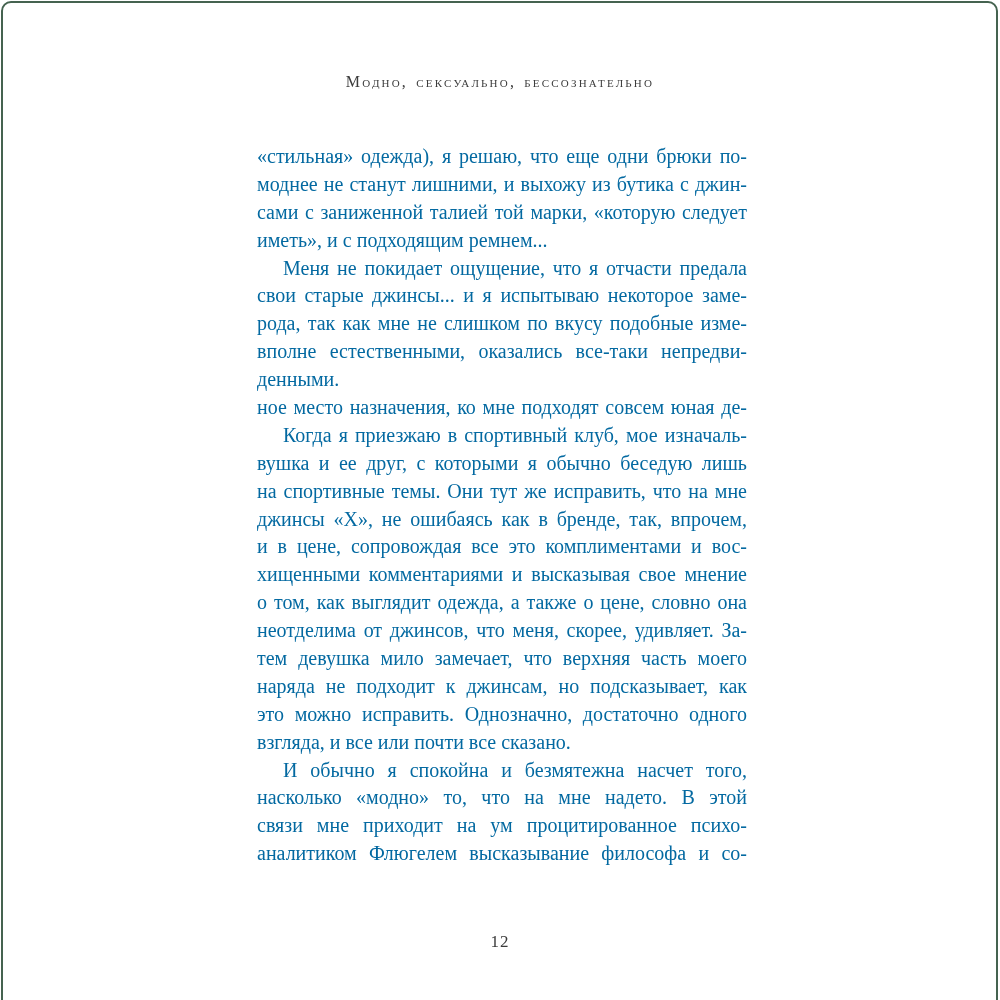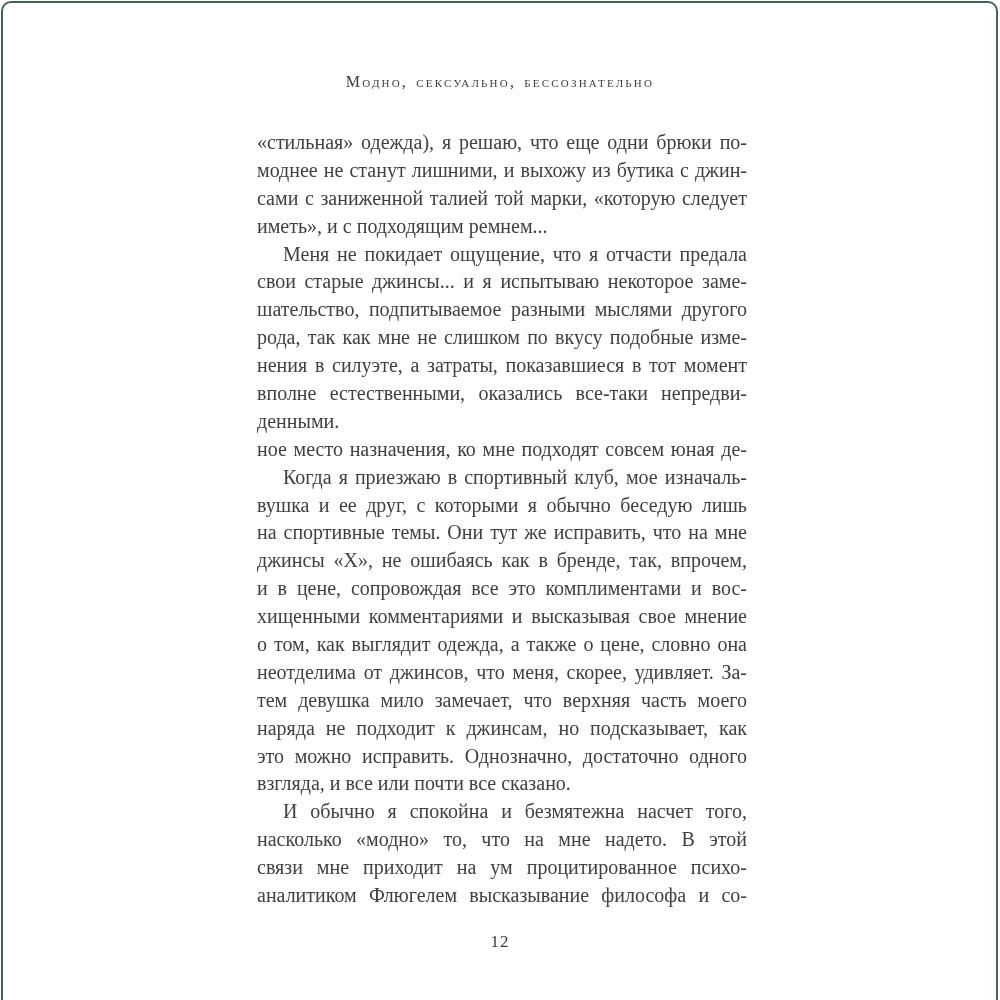--- a/index.html
+++ b/index.html
@@ -33,25 +33,25 @@
     text-align: center;
     font-variant: small-caps;
     font-size: 16px;
     letter-spacing: 2.2px;
     word-spacing: 2px;
     color: #3c3c3c;
   }
   .text-block {
     position: absolute;
     left: 257px;
-    top: 129px;
+    top: 143px;
     width: 490px;
     font-size: 20px;
     line-height: 27.9px;
-    color: #404040;
+    color: #0369a1;
   }
   .paragraph { margin: 0; }
   .line {
     height: 27.9px;
     overflow: hidden;
   }
   .j {
     text-align: justify;
     text-align-last: justify;
   }
@@ -79,23 +79,21 @@
   <div class="paragraph">
     <div class="line j">«стильная» одежда), я решаю, что еще одни брюки по-</div>
     <div class="line j">моднее не станут лишними, и выхожу из бутика с джин-</div>
     <div class="line j">сами с заниженной талией той марки, «которую следует</div>
     <div class="line">иметь», и с подходящим ремнем...</div>
   </div>
 
   <div class="paragraph">
     <div class="line j indent">Меня не покидает ощущение, что я отчасти предала</div>
     <div class="line j">свои старые джинсы... и я испытываю некоторое заме-</div>
-    <div class="line j">шательство, подпитываемое разными мыслями другого</div>
     <div class="line j">рода, так как мне не слишком по вкусу подобные изме-</div>
-    <div class="line j">нения в силуэте, а затраты, показавшиеся в тот момент</div>
     <div class="line j">вполне естественными, оказались все-таки непредви-</div>
     <div class="line">денными.</div>
   </div>
 
   <div class="paragraph">
     <div class="line j">ное место назначения, ко мне подходят совсем юная де-</div>
     <div class="line j indent">Когда я приезжаю в спортивный клуб, мое изначаль-</div>
     <div class="line j">вушка и ее друг, с которыми я обычно беседую лишь</div>
     <div class="line j">на спортивные темы. Они тут же исправить, что на мне</div>
     <div class="line j">джинсы «Х», не ошибаясь как в бренде, так, впрочем,</div>

